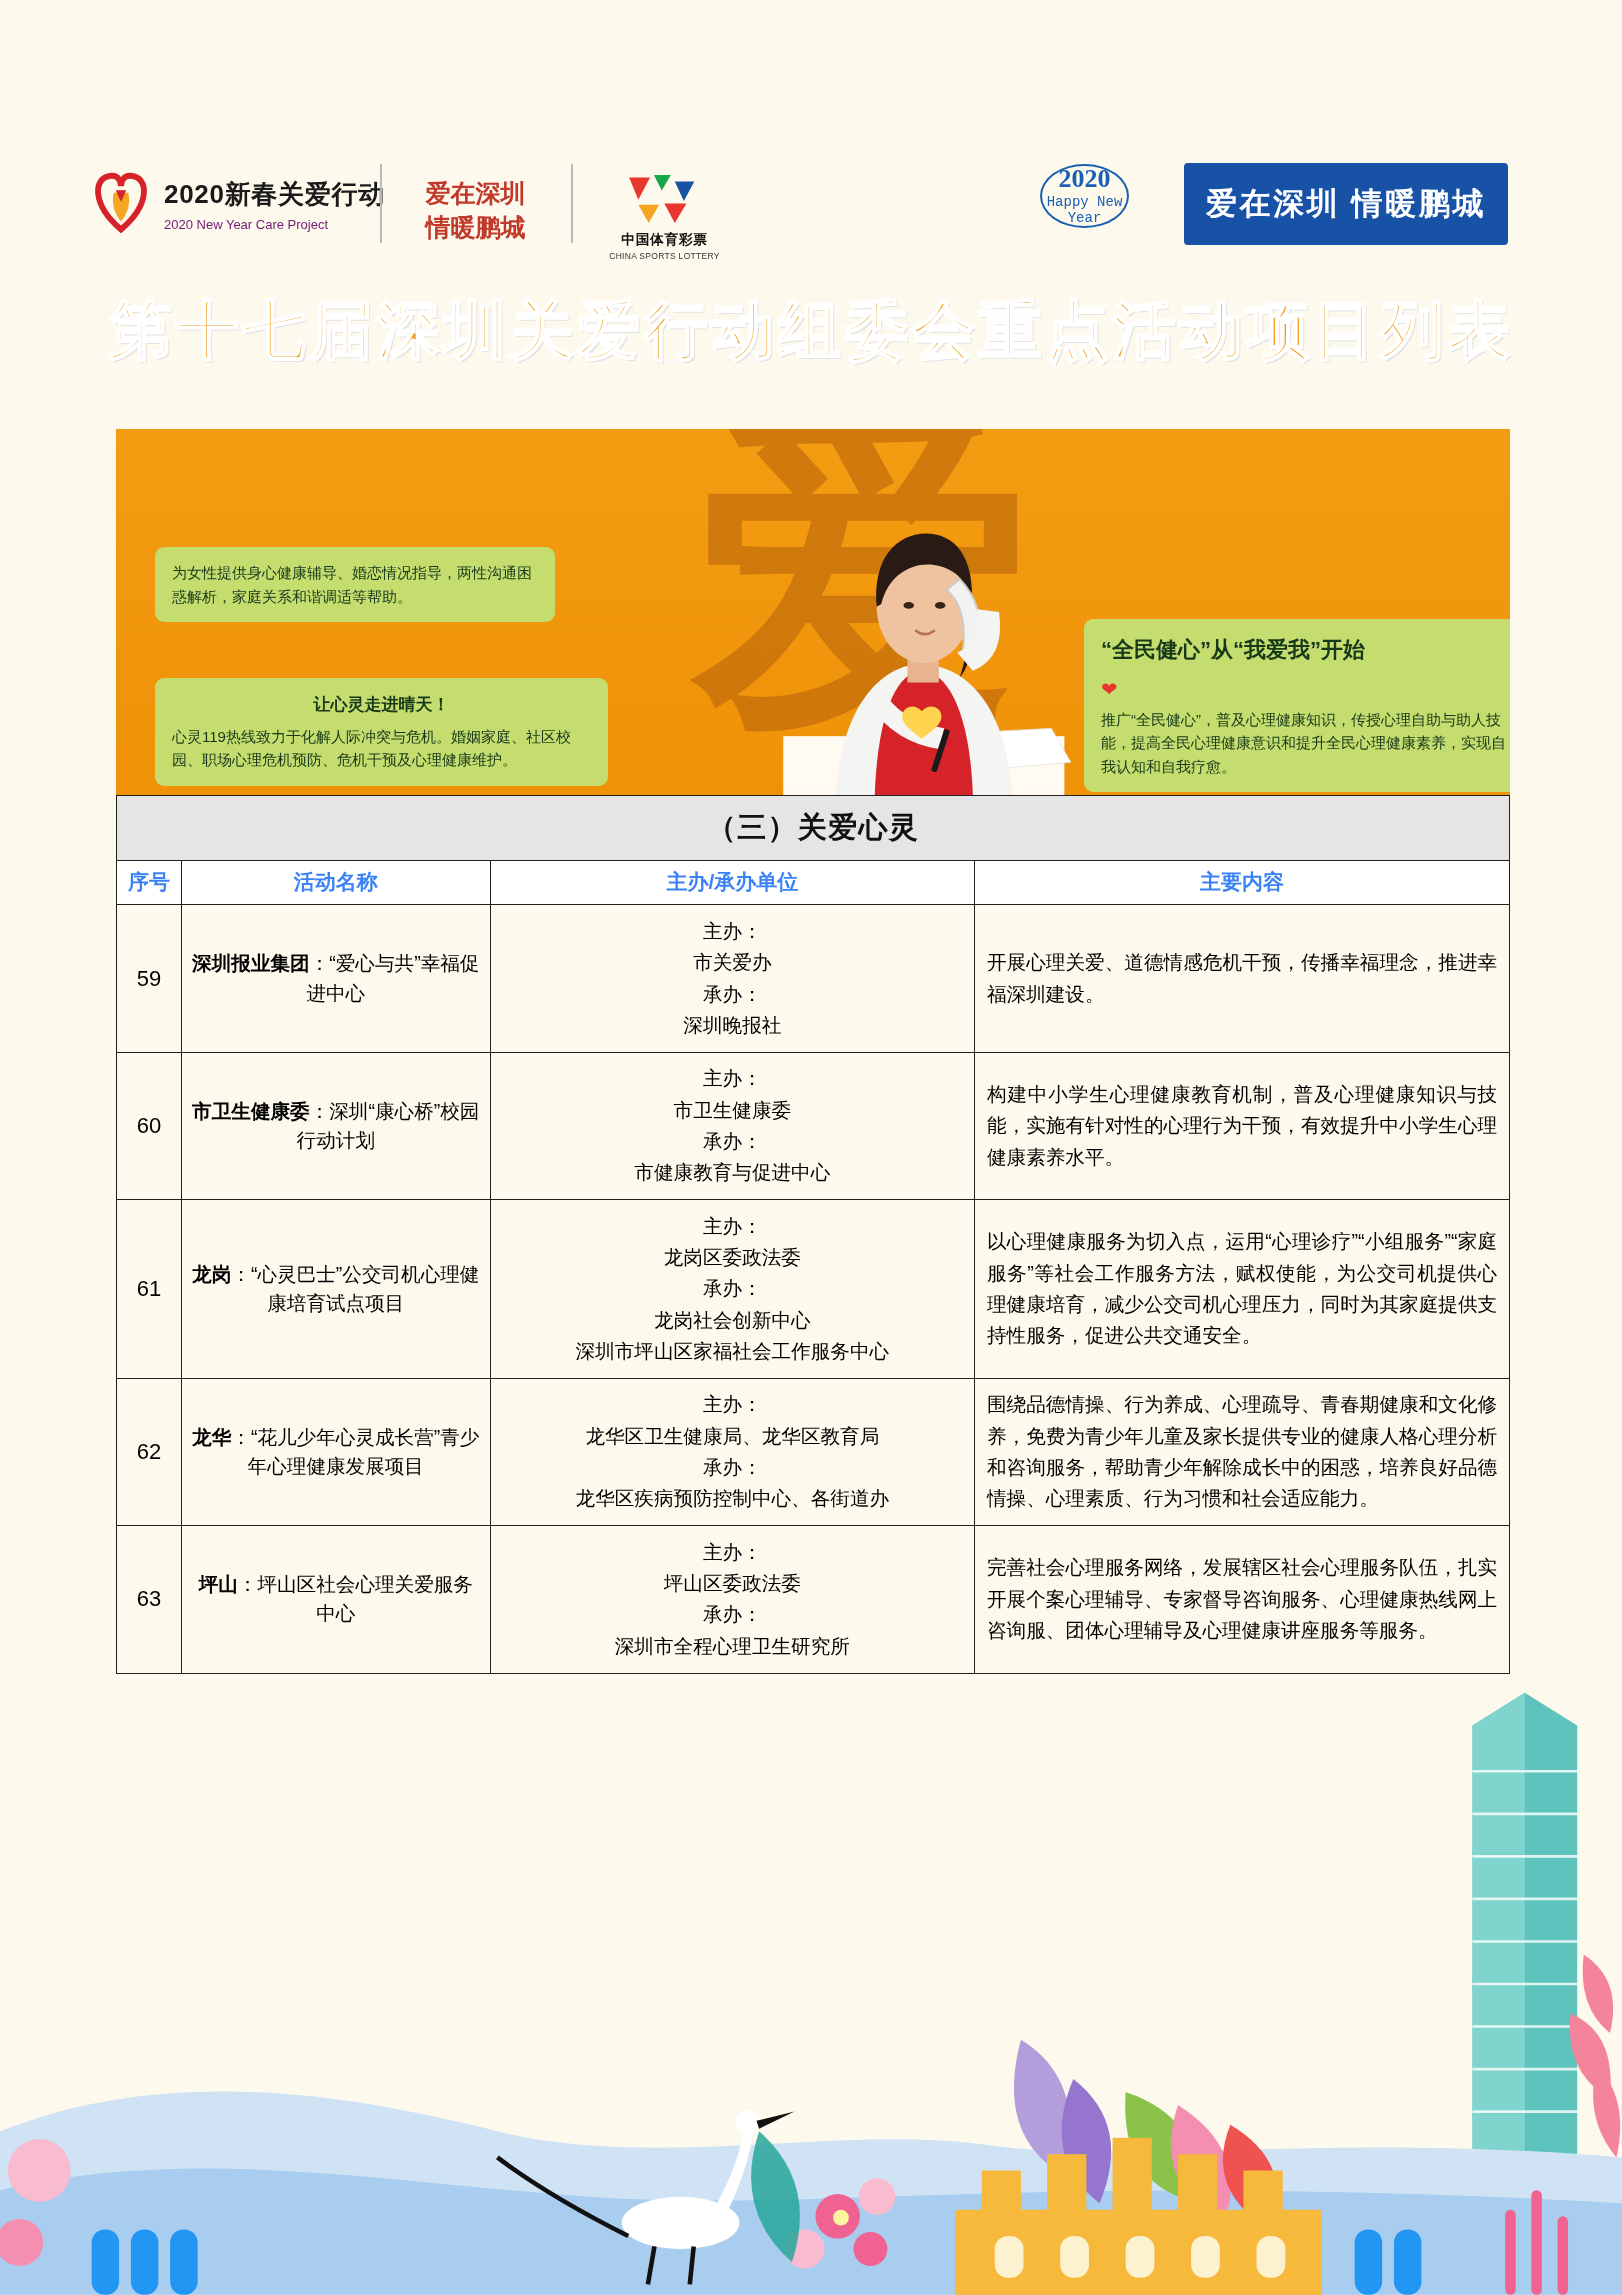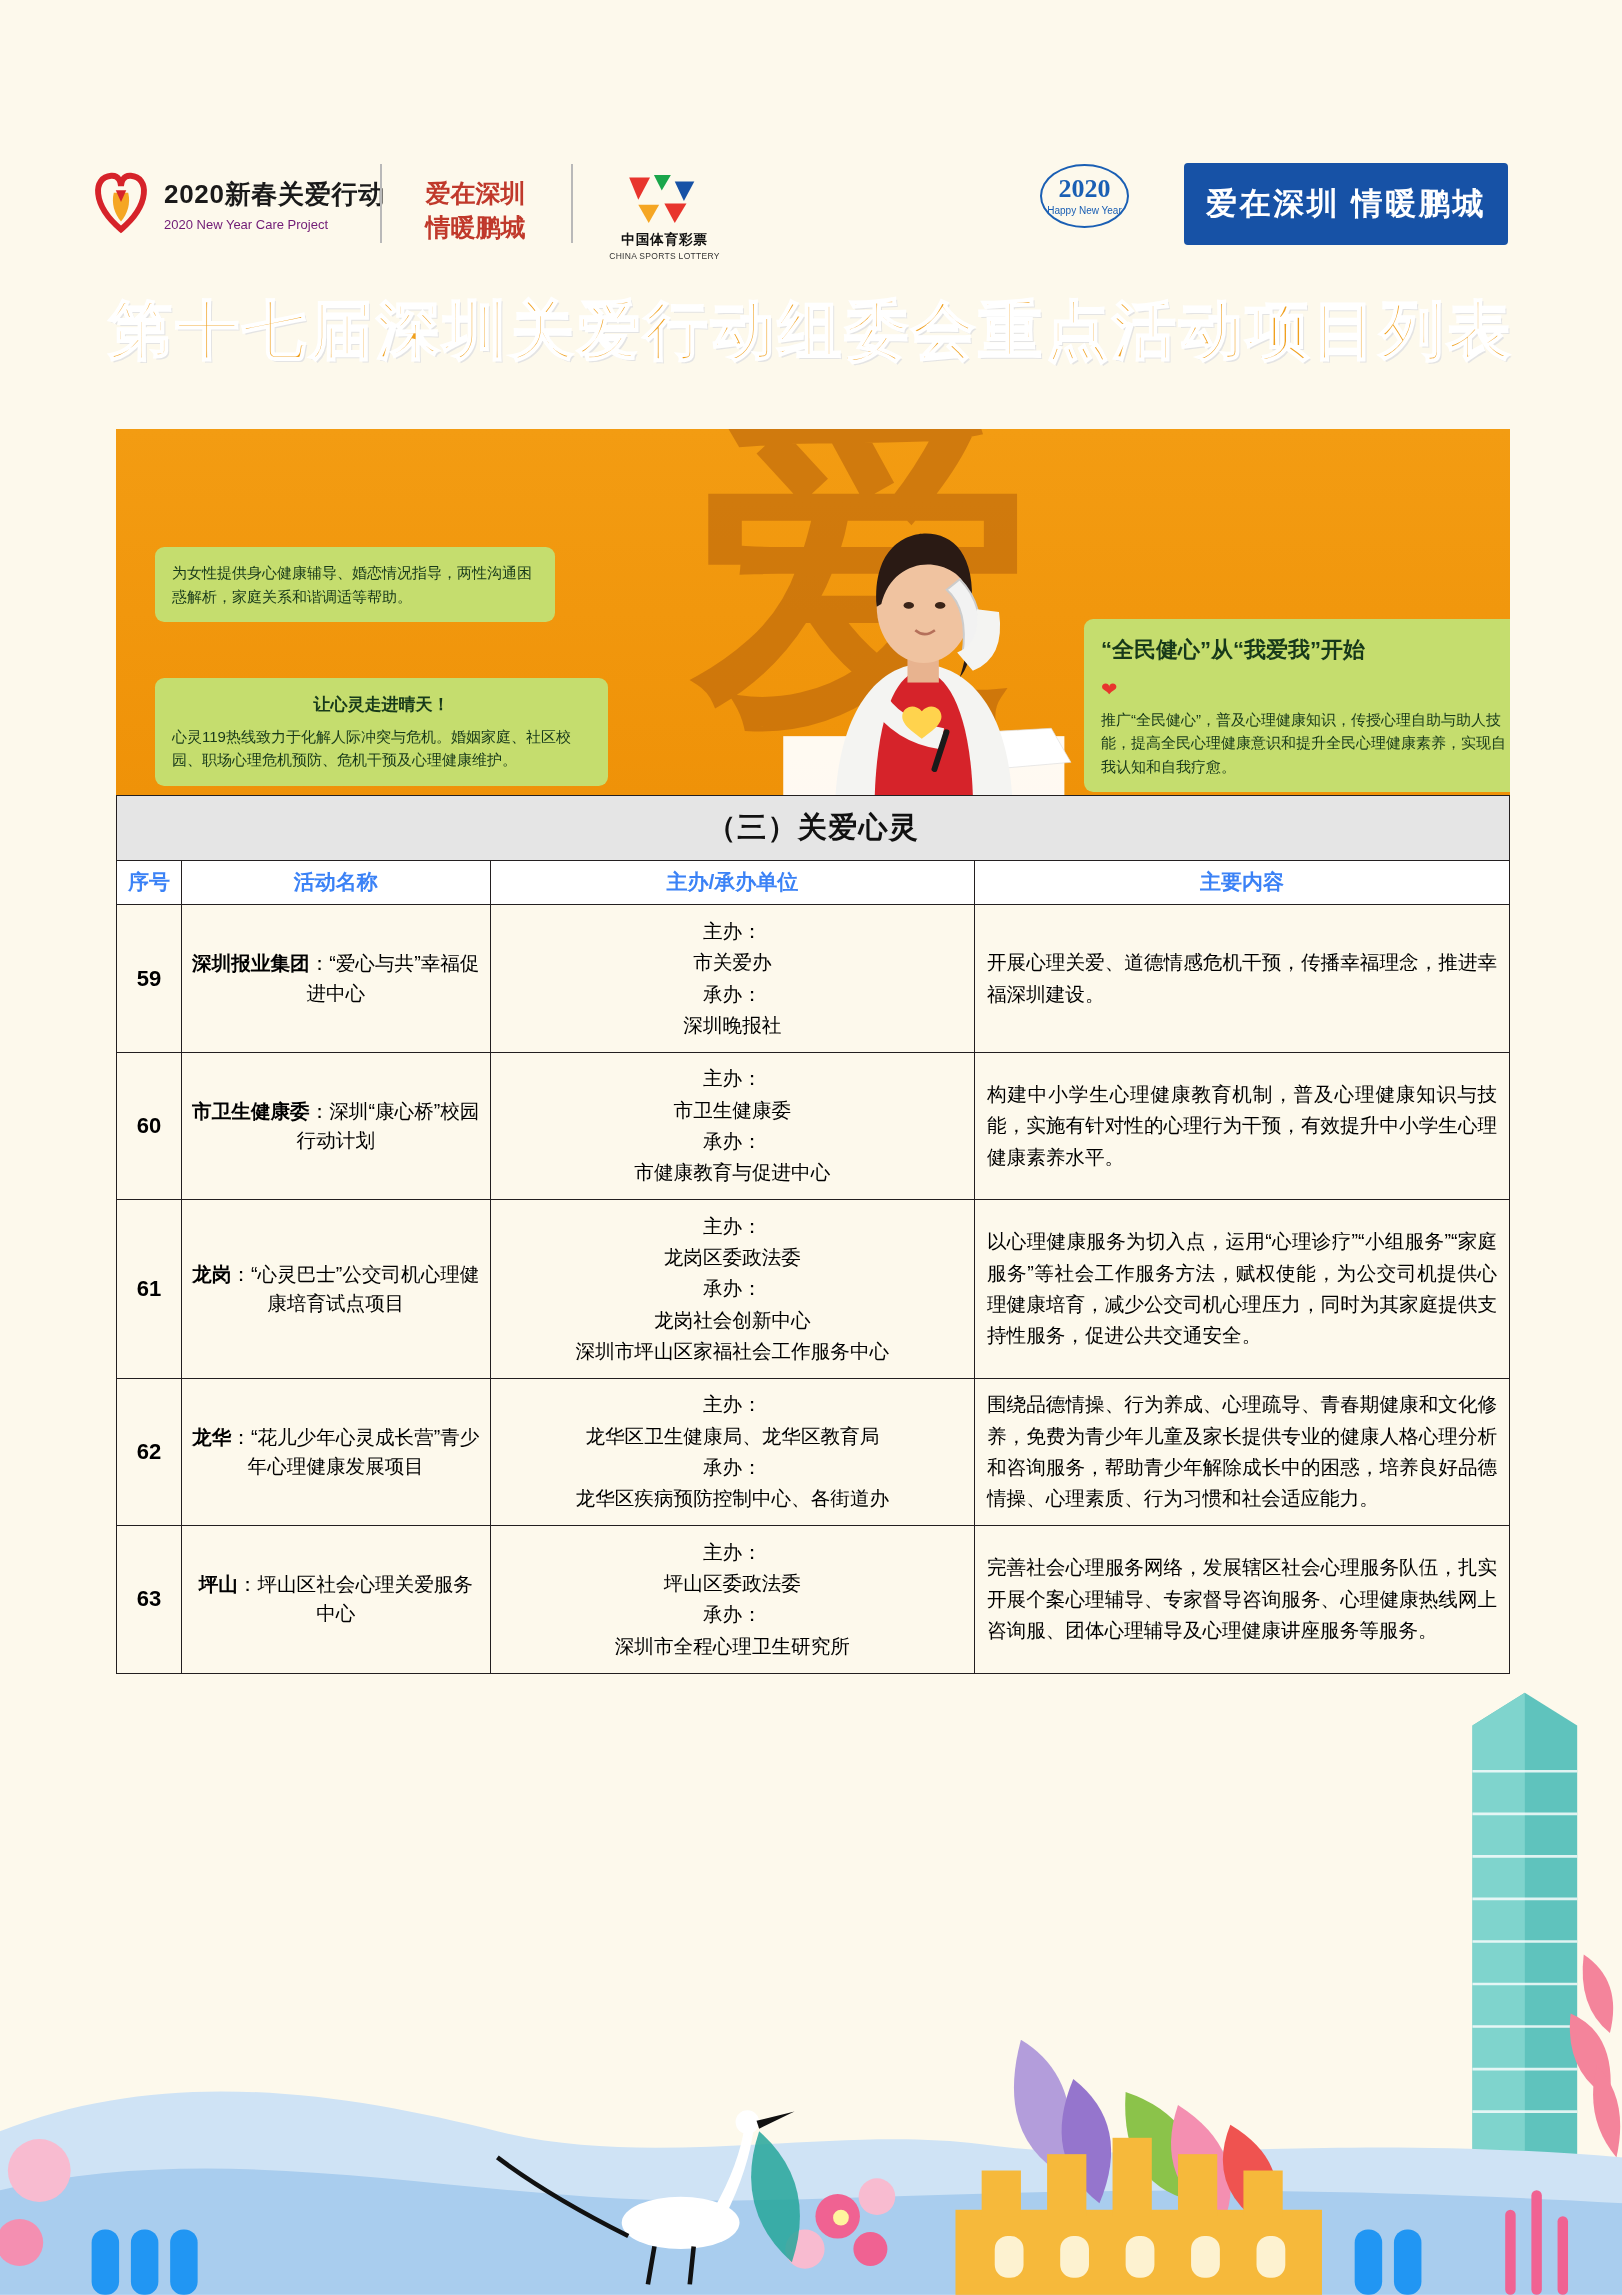--- a/index.html
+++ b/index.html
@@ -19,21 +19,21 @@
   .logo-care-text .l2{font-size:13px;color:#701a75;margin-top:5.2px;letter-spacing:0px;}
   .divider-v{position:absolute;top:85px;width:2px;height:79px;background:#b9b9b9;}
   .slogan-red{position:absolute;top:98px;font-size:25px;font-weight:bold;color:#c0392b;line-height:1.35;text-align:center;}
   .lottery{position:absolute;top:92px;text-align:center;}
   .lottery .mark{width:98px;height:56px;margin:0 auto;}
   .lottery .cn{font-size:13.7px;font-weight:bold;color:#111;margin-top:3.9px;letter-spacing:0.7px;}
   .lottery .en{font-size:8.5px;color:#333;margin-top:2px;letter-spacing:0.3px;}
   .stamp2020{position:absolute;top:85px;width:89px;height:79px;text-align:center;}
   .stamp2020 .oval{width:85px;height:60px;border:2px solid #1a5fb4;border-radius:50%;display:flex;flex-direction:column;align-items:center;justify-content:center;}
   .stamp2020 .y{font-size:26px;font-weight:bold;color:#1a5fb4;font-family:"Liberation Serif",serif;line-height:1;}
-  .stamp2020 .hy{font-size:10px;color:#1a5fb4;margin-top:2.6px;}
+  .stamp2020 .hy{font-size:14px;color:#1a5fb4;margin-top:2.6px;font-family:Liberation Mono, monospace;}
   .blue-banner{position:absolute;top:84px;background:#1752a6;color:#fff;padding:20px 22px;border-radius:3.9px;font-size:31px;font-weight:bold;letter-spacing:2.6px;white-space:nowrap;}
 
   
   .main-title{
     position:absolute;top:288px;left:0;width:1623px;text-align:center;
     font-size:63px;font-weight:bold;letter-spacing:3.9px;
     color:#f0a01e;
     -webkit-text-stroke:2px #ffffff;
     text-shadow:2px 2px 0 #e4e4e4;
     font-family:"Liberation Sans","DejaVu Sans",sans-serif;
@@ -70,21 +70,21 @@
   td,th{border:1.3px solid #231f20;vertical-align:middle;}
   .section-head{
     background:#e5e5e5;text-align:center;font-size:29px;font-weight:bold;color:#111;
     padding:11.8px 0;letter-spacing:1.3px;
   }
   .colhead td{background:#fff;text-align:center;font-size:21px;font-weight:bold;padding:7.9px 0;color:#3b82f6;}
   .c-no{width:65px;}
   .c-name{width:308px;}
   .c-org{width:484px;}
   .c-desc{width:534px;}
-  td.no{text-align:center;font-size:22px;font-weight:bold;}
+  td.no{text-align:center;font-size:22px;font-weight:normal;}
   td.name{text-align:center;font-size:19.6px;line-height:1.5;padding:10.5px 7.9px;}
   td.name b{font-weight:bold;}
   td.org{text-align:center;font-size:19.6px;line-height:1.6;padding:10.5px 6.5px;}
   td.desc{font-size:19.6px;line-height:1.6;padding:10.5px 11.8px;text-align:justify;}
 
   
   .deco{position:absolute;left:0;bottom:0;width:1623px;height:622px;pointer-events:none;}
 </style>
 </head>
 <body>

